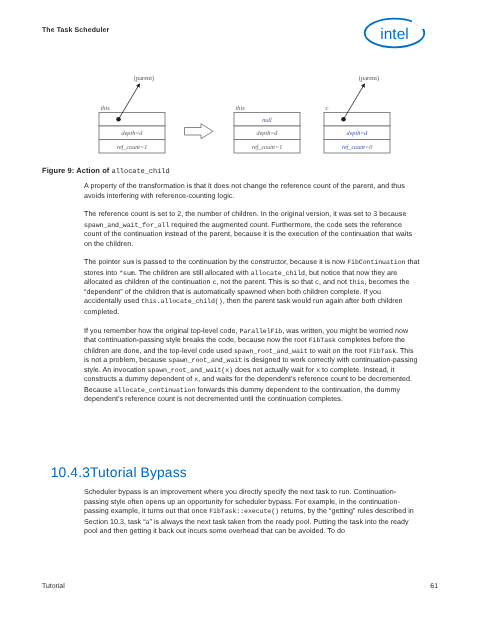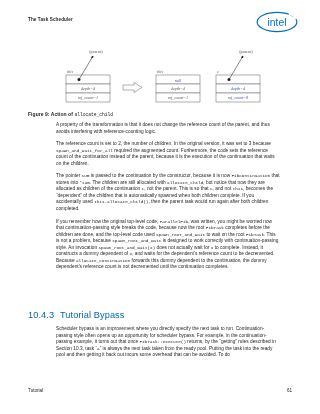--- a/index.html
+++ b/index.html
@@ -34,21 +34,21 @@
     position: absolute;
     left: 0;
     top: 3px;
     font-size: 4.6px;
     font-weight: bold;
     letter-spacing: 0.1px;
     color: #231f20;
   }
   .intel-logo {
     position: absolute;
-    right: 2px;
+    right: 16px;
     top: -4px;
     width: 42px;
     height: 24px;
   }
 
   
   .figure {
     position: absolute;
     top: 44px;
     left: 0;
@@ -100,20 +100,21 @@
     left: 28px;
     width: 252px;
     color: #0068b5;
     font-size: 9.2px;
     font-weight: normal;
     letter-spacing: 0.1px;
   }
   .section-num {
     display: inline-block;
     width: 32px;
+    text-align: right;
   }
 
   .body2 {
     position: absolute;
     top: 326px;
     left: 56px;
     width: 224px;
   }
 
   

